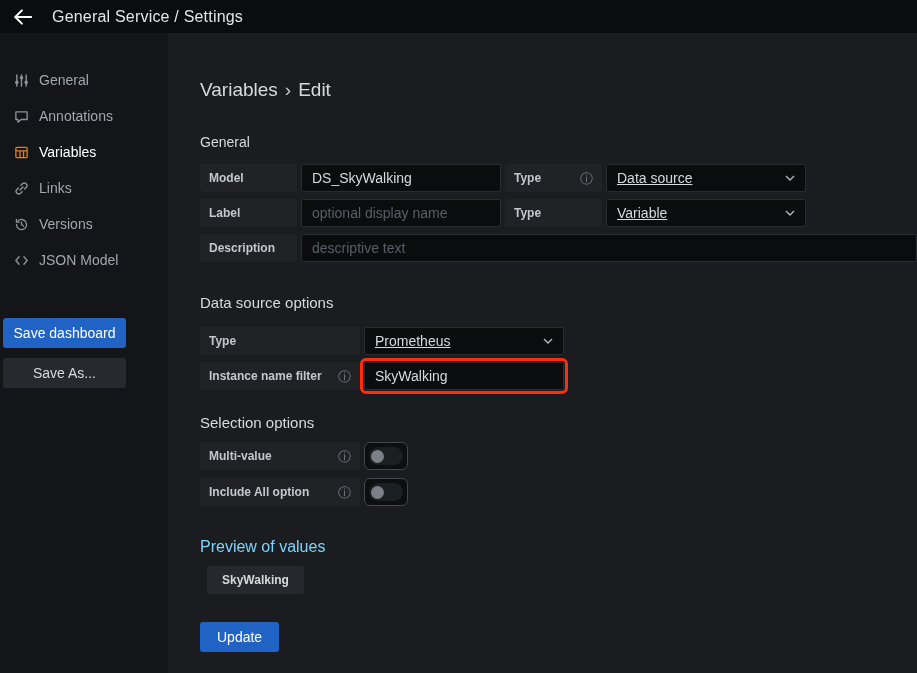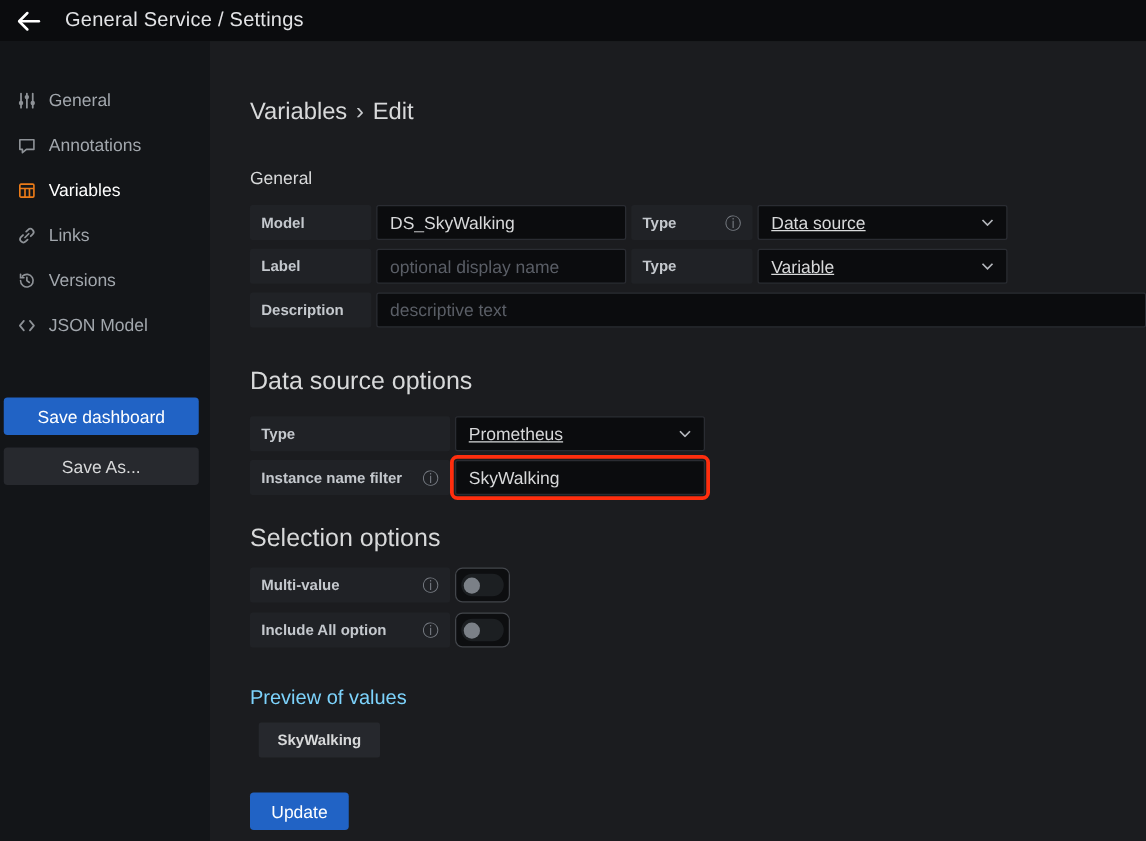--- a/index.html
+++ b/index.html
@@ -33,28 +33,28 @@
   .side-item.active { color: #ffffff; }
   .side-item.active .side-icon { color: #eb7b18; }
   .side-buttons { margin-top: 40px; display: flex; flex-direction: column; gap: 10px; }
   .btn {
     height: 30px; border: none; border-radius: 3px; font-size: 14px; font-weight: 500;
     font-family: "Liberation Sans", sans-serif; cursor: pointer; display: inline-flex;
     align-items: center; justify-content: center;
   }
   .btn-primary { background: #2163c5; color: #ffffff; }
   .btn-secondary { background: #27292e; color: #d8d9da; }
-  .side-btn { margin-left: 3px; width: 156px; }
+  .side-btn { margin-left: 3px; width: 123px; }
 
   
   .main { flex: 1; background: #1b1c1f; padding: 46px 0 0 32px; overflow: hidden; }
   .page-heading { font-size: 19px; font-weight: 500; color: #d8d9da; margin-bottom: 33px; }
   .page-heading .sep { margin: 0 7px; color: #c7c9cc; }
 
-  .section-heading { font-size: 20px; font-weight: 400; color: #d8d9da; }
+  .section-heading { font-size: 15px; font-weight: 400; color: #d8d9da; }
   .section-heading.sm { font-size: 14px; }
   .mb14 { margin-bottom: 14px; } .mb16 { margin-bottom: 16px; } .mb11 { margin-bottom: 11px; } .mb10 { margin-bottom: 10px; }
   .mt32 { margin-top: 32px; } .mt24 { margin-top: 24px; }
 
   .form-row { display: flex; gap: 4px; margin-bottom: 7px; align-items: center; }
   .form-row.g8 { margin-bottom: 8px; }
 
   .f-label {
     flex: 0 0 97px; height: 28px; background: #202226; border-radius: 2px;
     display: flex; align-items: center; justify-content: space-between;

